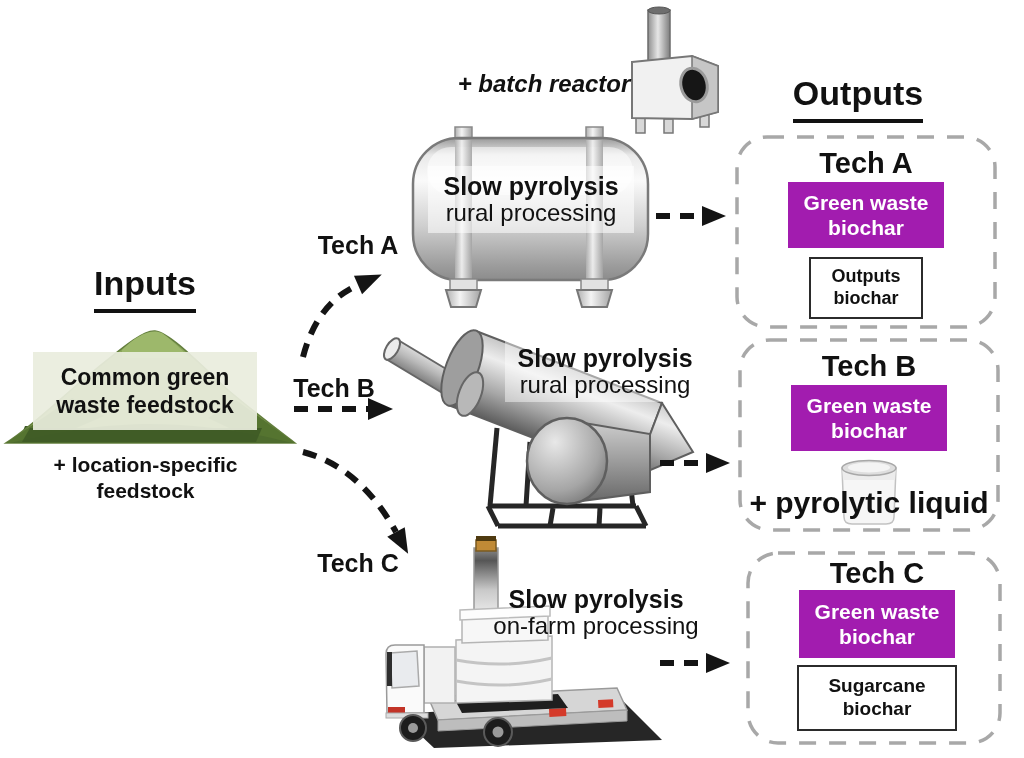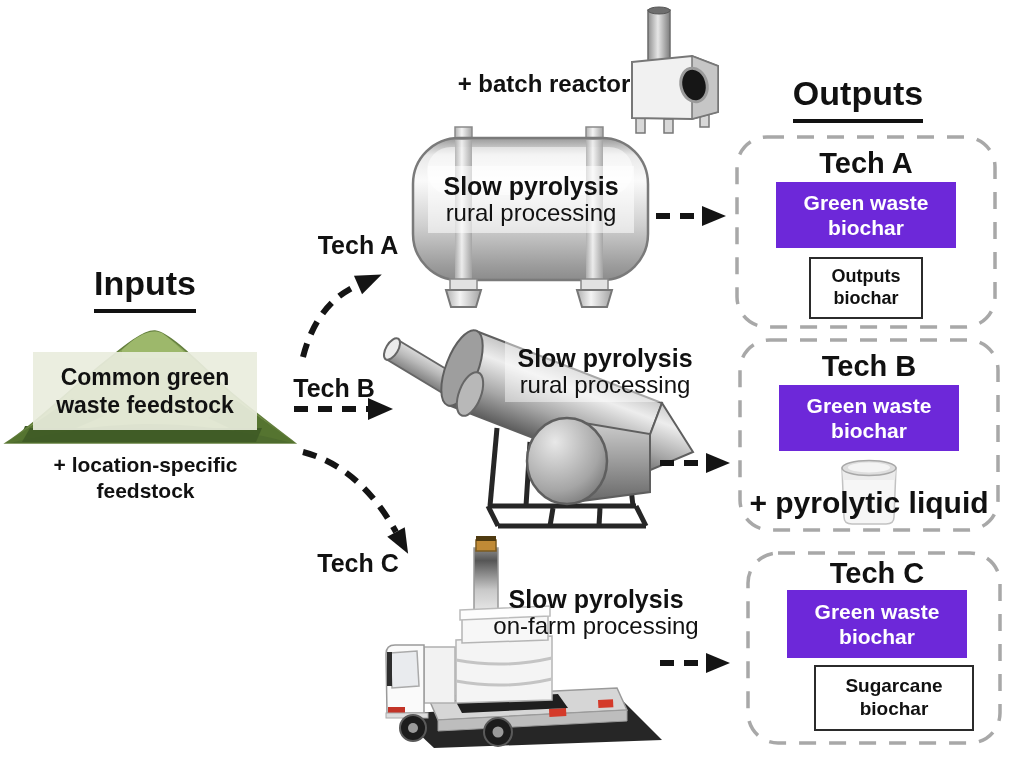--- a/index.html
+++ b/index.html
@@ -6,28 +6,28 @@
   .stage{position:relative;width:1024px;height:758px;background:#ffffff;overflow:hidden;
          font-family:"Liberation Sans",sans-serif;color:#111;}
   .abs{position:absolute;}
   svg.layer{position:absolute;left:0;top:0;}
   .heading{font-size:34px;font-weight:bold;text-align:center;}
   .heading span{display:inline-block;border-bottom:4px solid #111;padding-bottom:6px;}
   .routelabel{font-size:25px;font-weight:bold;text-align:center;white-space:nowrap;}
   .mlabel{text-align:center;line-height:1.12;}
   .mlabel .b{display:block;font-weight:bold;font-size:25px;}
   .mlabel .r{display:block;font-weight:normal;font-size:24px;}
-  .addonlabel{font-size:24px;font-weight:bold;text-align:center;white-space:nowrap;}
+  .addonlabel{font-size:24px;font-weight:bold;text-align:center;white-space:nowrap;font-style:italic;}
   .pilepanel{background:rgba(233,237,221,0.92);display:flex;align-items:center;justify-content:center;
              text-align:center;font-size:23px;font-weight:bold;line-height:1.22;padding:0 18px;box-sizing:border-box;}
   .locnote{font-size:21px;font-weight:bold;text-align:center;line-height:1.25;}
   .outgroup{position:absolute;width:258px;height:190px;}
   .gtitle{position:absolute;top:10px;left:0;right:0;text-align:center;font-size:29px;font-weight:bold;}
-  .primarybox{position:absolute;top:45px;left:50%;transform:translateX(-50%);width:180px;height:66px;
-              background:#6d28d9;color:#ffffff;font-weight:bold;font-size:21px;line-height:1.2;
+  .primarybox{position:absolute;top:45px;left:50%;transform:translateX(-50%);width:156px;height:66px;
+              background:#a21caf;color:#ffffff;font-weight:bold;font-size:21px;line-height:1.2;
               display:flex;align-items:center;justify-content:center;text-align:center;}
   .secrow{position:absolute;top:120px;left:50%;transform:translateX(-50%);display:flex;gap:7px;}
   .secbox{width:110px;height:58px;background:#ffffff;border:2px solid #2b2b2b;font-weight:bold;font-size:18px;
           line-height:1.2;display:flex;align-items:center;justify-content:center;text-align:center;}
   .secbox.wide{width:156px;height:62px;font-size:19px;}
   .jar{position:absolute;top:116px;left:50%;transform:translateX(-50%);}
   .liqnote{position:absolute;top:146px;left:0;right:0;text-align:center;font-size:30px;font-weight:bold;white-space:nowrap;}
   .panelbg{background:rgba(255,255,255,0.55);}
   .panelbg2{background:rgba(255,255,255,0.45);}
 </style>
@@ -241,18 +241,18 @@
         <ellipse cx="31" cy="12" rx="27" ry="7.5" fill="#dedede" stroke="#a8a8a8" stroke-width="1.5"></ellipse>
         <ellipse cx="31" cy="11.5" rx="21" ry="5" fill="#f4f4f4"></ellipse>
       </svg>
     </div>
     <div class="liqnote">+ pyrolytic liquid</div>
   </div>
 
   <div class="outgroup" style="left:748px;top:553px;">
     <div class="gtitle" style="top:4px;">Tech C</div>
     <div class="primarybox" style="top:37px;height:68px;">Green waste biochar</div>
-    <div class="secrow" style="top:112px;margin-left:17px;">
+    <div class="secrow" style="top:112px;">
       <div class="secbox wide">Sugarcane biochar</div>
     </div>
   </div>
 
 </div>
 
 </body></html>

